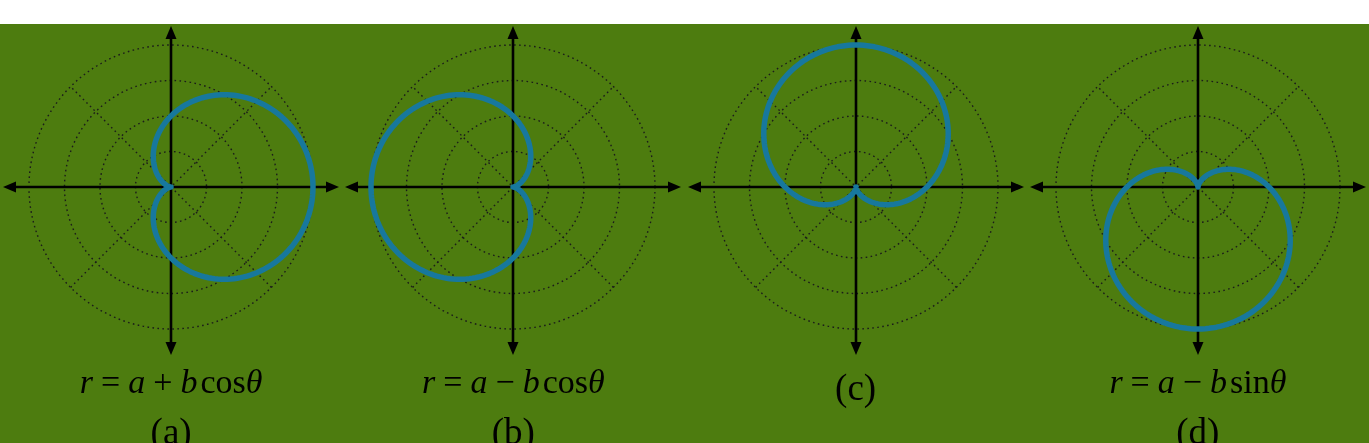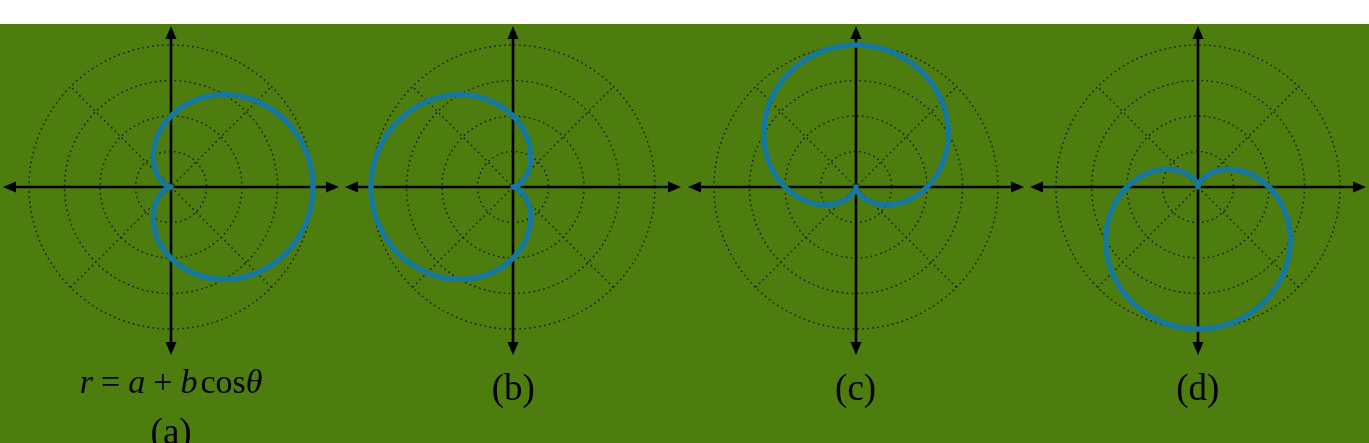--- a/index.html
+++ b/index.html
@@ -75,20 +75,23 @@
         <line x1="70.6" y1="263.4" x2="271.4" y2="62.6" stroke="#1b1b1b" stroke-width="1.4" stroke-dasharray="1.6 3.4"></line>
         <line x1="271.4" y1="263.4" x2="70.6" y2="62.6" stroke="#1b1b1b" stroke-width="1.4" stroke-dasharray="1.6 3.4"></line>
         <line x1="14" y1="163" x2="328" y2="163" stroke="#000000" stroke-width="2.6"></line>
         <line x1="171" y1="13" x2="171" y2="320" stroke="#000000" stroke-width="2.6"></line>
         <polygon points="339,163 326,157.5 326,168.5" fill="#000000"></polygon>
         <polygon points="3,163 16,157.5 16,168.5" fill="#000000"></polygon>
         <polygon points="171,2 165.5,15 176.5,15" fill="#000000"></polygon>
         <polygon points="171,331 165.5,318 176.5,318" fill="#000000"></polygon>
         <path d="M171.00 163.00L171.02 163.00L171.10 162.99L171.22 162.98L171.39 162.96L171.60 162.92L171.86 162.86L172.17 162.78L172.52 162.68L172.91 162.54L173.34 162.37L173.80 162.17L174.30 161.93L174.84 161.64L175.40 161.31L175.99 160.93L176.61 160.50L177.24 160.02L177.90 159.49L178.56 158.89L179.24 158.24L179.92 157.53L180.61 156.76L181.29 155.93L181.97 155.03L182.64 154.07L183.30 153.04L183.94 151.95L184.55 150.80L185.14 149.58L185.70 148.30L186.23 146.95L186.72 145.54L187.16 144.07L187.56 142.55L187.91 140.96L188.20 139.32L188.44 137.63L188.61 135.89L188.71 134.09L188.75 132.26L188.71 130.38L188.60 128.46L188.41 126.51L188.13 124.52L187.77 122.51L187.33 120.47L186.79 118.41L186.16 116.34L185.44 114.26L184.62 112.17L183.71 110.08L182.69 107.99L181.58 105.91L180.37 103.84L179.06 101.80L177.65 99.77L176.13 97.77L174.52 95.81L172.81 93.88L171.00 92.00L169.09 90.17L167.09 88.39L164.99 86.67L162.80 85.01L160.52 83.42L158.16 81.90L155.70 80.47L153.17 79.11L150.56 77.85L147.87 76.67L145.11 75.59L142.28 74.61L139.39 73.73L136.44 72.96L133.43 72.30L130.38 71.76L127.27 71.33L124.13 71.02L120.96 70.83L117.75 70.77L114.52 70.83L111.27 71.02L108.01 71.34L104.74 71.80L101.47 72.38L98.20 73.10L94.94 73.95L91.70 74.93L88.48 76.05L85.30 77.30L82.14 78.68L79.03 80.19L75.96 81.83L72.94 83.59L69.98 85.49L67.09 87.50L64.26 89.64L61.52 91.90L58.85 94.27L56.26 96.76L53.77 99.35L51.37 102.05L49.08 104.85L46.88 107.74L44.80 110.73L42.83 113.80L40.98 116.96L39.25 120.19L37.65 123.50L36.18 126.87L34.83 130.31L33.62 133.80L32.55 137.34L31.61 140.92L30.82 144.54L30.16 148.20L29.66 151.88L29.29 155.57L29.07 159.28L29.00 163.00L29.07 166.72L29.29 170.43L29.66 174.12L30.16 177.80L30.82 181.46L31.61 185.08L32.55 188.66L33.62 192.20L34.83 195.69L36.18 199.13L37.65 202.50L39.25 205.81L40.98 209.04L42.83 212.20L44.80 215.27L46.88 218.26L49.08 221.15L51.37 223.95L53.77 226.65L56.26 229.24L58.85 231.73L61.52 234.10L64.26 236.36L67.09 238.50L69.98 240.51L72.94 242.41L75.96 244.17L79.03 245.81L82.14 247.32L85.30 248.70L88.48 249.95L91.70 251.07L94.94 252.05L98.20 252.90L101.47 253.62L104.74 254.20L108.01 254.66L111.27 254.98L114.52 255.17L117.75 255.23L120.96 255.17L124.13 254.98L127.27 254.67L130.38 254.24L133.43 253.70L136.44 253.04L139.39 252.27L142.28 251.39L145.11 250.41L147.87 249.33L150.56 248.15L153.17 246.89L155.70 245.53L158.16 244.10L160.52 242.58L162.80 240.99L164.99 239.33L167.09 237.61L169.09 235.83L171.00 234.00L172.81 232.12L174.52 230.19L176.13 228.23L177.65 226.23L179.06 224.20L180.37 222.16L181.58 220.09L182.69 218.01L183.71 215.92L184.62 213.83L185.44 211.74L186.16 209.66L186.79 207.59L187.33 205.53L187.77 203.49L188.13 201.48L188.41 199.49L188.60 197.54L188.71 195.62L188.75 193.74L188.71 191.91L188.61 190.11L188.44 188.37L188.20 186.68L187.91 185.04L187.56 183.45L187.16 181.93L186.72 180.46L186.23 179.05L185.70 177.70L185.14 176.42L184.55 175.20L183.94 174.05L183.30 172.96L182.64 171.93L181.97 170.97L181.29 170.07L180.61 169.24L179.92 168.47L179.24 167.76L178.56 167.11L177.90 166.51L177.24 165.98L176.61 165.50L175.99 165.07L175.40 164.69L174.84 164.36L174.30 164.07L173.80 163.83L173.34 163.63L172.91 163.46L172.52 163.32L172.17 163.22L171.86 163.14L171.60 163.08L171.39 163.04L171.22 163.02L171.10 163.01L171.02 163.00L171.00 163.00Z" fill="none" stroke="#17789D" stroke-width="5.5" stroke-linejoin="round" stroke-linecap="round"></path>
       </svg>
+    <div class="formula">
+      <span class="vr">r</span><span class="rm sp">=</span><span class="vr">a</span><span class="rm sp">−</span><span class="vr">b</span><span class="rm fn">cos</span><span class="vr">θ</span>
+    </div>
     <figcaption class="caption">(b)</figcaption>
   </figure>
 
   <figure class="panel" style="margin:0">
     <svg class="plot" width="342" height="333" viewBox="0 0 342 333">
         <circle cx="171" cy="163" r="35.5" fill="none" stroke="#1b1b1b" stroke-width="1.4" stroke-dasharray="1.6 3.4"></circle>
         <circle cx="171" cy="163" r="71.0" fill="none" stroke="#1b1b1b" stroke-width="1.4" stroke-dasharray="1.6 3.4"></circle>
         <circle cx="171" cy="163" r="106.5" fill="none" stroke="#1b1b1b" stroke-width="1.4" stroke-dasharray="1.6 3.4"></circle>
         <circle cx="171" cy="163" r="142.0" fill="none" stroke="#1b1b1b" stroke-width="1.4" stroke-dasharray="1.6 3.4"></circle>
         <line x1="70.6" y1="263.4" x2="271.4" y2="62.6" stroke="#1b1b1b" stroke-width="1.4" stroke-dasharray="1.6 3.4"></line>
@@ -113,16 +116,19 @@
         <line x1="70.6" y1="263.4" x2="271.4" y2="62.6" stroke="#1b1b1b" stroke-width="1.4" stroke-dasharray="1.6 3.4"></line>
         <line x1="271.4" y1="263.4" x2="70.6" y2="62.6" stroke="#1b1b1b" stroke-width="1.4" stroke-dasharray="1.6 3.4"></line>
         <line x1="14" y1="163" x2="328" y2="163" stroke="#000000" stroke-width="2.6"></line>
         <line x1="171" y1="13" x2="171" y2="320" stroke="#000000" stroke-width="2.6"></line>
         <polygon points="339,163 326,157.5 326,168.5" fill="#000000"></polygon>
         <polygon points="3,163 16,157.5 16,168.5" fill="#000000"></polygon>
         <polygon points="171,2 165.5,15 176.5,15" fill="#000000"></polygon>
         <polygon points="171,331 165.5,318 176.5,318" fill="#000000"></polygon>
         <path d="M242.00 163.00L240.12 161.19L238.19 159.48L236.23 157.87L234.23 156.35L232.20 154.94L230.16 153.63L228.09 152.42L226.01 151.31L223.92 150.29L221.83 149.38L219.74 148.56L217.66 147.84L215.59 147.21L213.53 146.67L211.49 146.23L209.48 145.87L207.49 145.59L205.54 145.40L203.62 145.29L201.74 145.25L199.91 145.29L198.11 145.39L196.37 145.56L194.68 145.80L193.04 146.09L191.45 146.44L189.93 146.84L188.46 147.28L187.05 147.77L185.70 148.30L184.42 148.86L183.20 149.45L182.05 150.06L180.96 150.70L179.93 151.36L178.97 152.03L178.07 152.71L177.24 153.39L176.47 154.08L175.76 154.76L175.11 155.44L174.51 156.10L173.98 156.76L173.50 157.39L173.07 158.01L172.69 158.60L172.36 159.16L172.07 159.70L171.83 160.20L171.63 160.66L171.46 161.09L171.32 161.48L171.22 161.83L171.14 162.14L171.08 162.40L171.04 162.61L171.02 162.78L171.01 162.90L171.00 162.98L171.00 163.00L171.00 162.98L170.99 162.90L170.98 162.78L170.96 162.61L170.92 162.40L170.86 162.14L170.78 161.83L170.68 161.48L170.54 161.09L170.37 160.66L170.17 160.20L169.93 159.70L169.64 159.16L169.31 158.60L168.93 158.01L168.50 157.39L168.02 156.76L167.49 156.10L166.89 155.44L166.24 154.76L165.53 154.08L164.76 153.39L163.93 152.71L163.03 152.03L162.07 151.36L161.04 150.70L159.95 150.06L158.80 149.45L157.58 148.86L156.30 148.30L154.95 147.77L153.54 147.28L152.07 146.84L150.55 146.44L148.96 146.09L147.32 145.80L145.63 145.56L143.89 145.39L142.09 145.29L140.26 145.25L138.38 145.29L136.46 145.40L134.51 145.59L132.52 145.87L130.51 146.23L128.47 146.67L126.41 147.21L124.34 147.84L122.26 148.56L120.17 149.38L118.08 150.29L115.99 151.31L113.91 152.42L111.84 153.63L109.80 154.94L107.77 156.35L105.77 157.87L103.81 159.48L101.88 161.19L100.00 163.00L98.17 164.91L96.39 166.91L94.67 169.01L93.01 171.20L91.42 173.48L89.90 175.84L88.47 178.30L87.11 180.83L85.85 183.44L84.67 186.13L83.59 188.89L82.61 191.72L81.73 194.61L80.96 197.56L80.30 200.57L79.76 203.62L79.33 206.73L79.02 209.87L78.83 213.04L78.77 216.25L78.83 219.48L79.02 222.73L79.34 225.99L79.80 229.26L80.38 232.53L81.10 235.80L81.95 239.06L82.93 242.30L84.05 245.52L85.30 248.70L86.68 251.86L88.19 254.97L89.83 258.04L91.59 261.06L93.49 264.02L95.50 266.91L97.64 269.74L99.90 272.48L102.27 275.15L104.76 277.74L107.35 280.23L110.05 282.63L112.85 284.92L115.74 287.12L118.73 289.20L121.80 291.17L124.96 293.02L128.19 294.75L131.50 296.35L134.87 297.82L138.31 299.17L141.80 300.38L145.34 301.45L148.92 302.39L152.54 303.18L156.20 303.84L159.88 304.34L163.57 304.71L167.28 304.93L171.00 305.00L174.72 304.93L178.43 304.71L182.12 304.34L185.80 303.84L189.46 303.18L193.08 302.39L196.66 301.45L200.20 300.38L203.69 299.17L207.13 297.82L210.50 296.35L213.81 294.75L217.04 293.02L220.20 291.17L223.27 289.20L226.26 287.12L229.15 284.92L231.95 282.63L234.65 280.23L237.24 277.74L239.73 275.15L242.10 272.48L244.36 269.74L246.50 266.91L248.51 264.02L250.41 261.06L252.17 258.04L253.81 254.97L255.32 251.86L256.70 248.70L257.95 245.52L259.07 242.30L260.05 239.06L260.90 235.80L261.62 232.53L262.20 229.26L262.66 225.99L262.98 222.73L263.17 219.48L263.23 216.25L263.17 213.04L262.98 209.87L262.67 206.73L262.24 203.62L261.70 200.57L261.04 197.56L260.27 194.61L259.39 191.72L258.41 188.89L257.33 186.13L256.15 183.44L254.89 180.83L253.53 178.30L252.10 175.84L250.58 173.48L248.99 171.20L247.33 169.01L245.61 166.91L243.83 164.91L242.00 163.00Z" fill="none" stroke="#17789D" stroke-width="5.5" stroke-linejoin="round" stroke-linecap="round"></path>
       </svg>
+    <div class="formula">
+      <span class="vr">r</span><span class="rm sp">=</span><span class="vr">a</span><span class="rm sp">−</span><span class="vr">b</span><span class="rm fn">sin</span><span class="vr">θ</span>
+    </div>
     <figcaption class="caption">(d)</figcaption>
   </figure>
 
 </div>
 
 </body></html>

